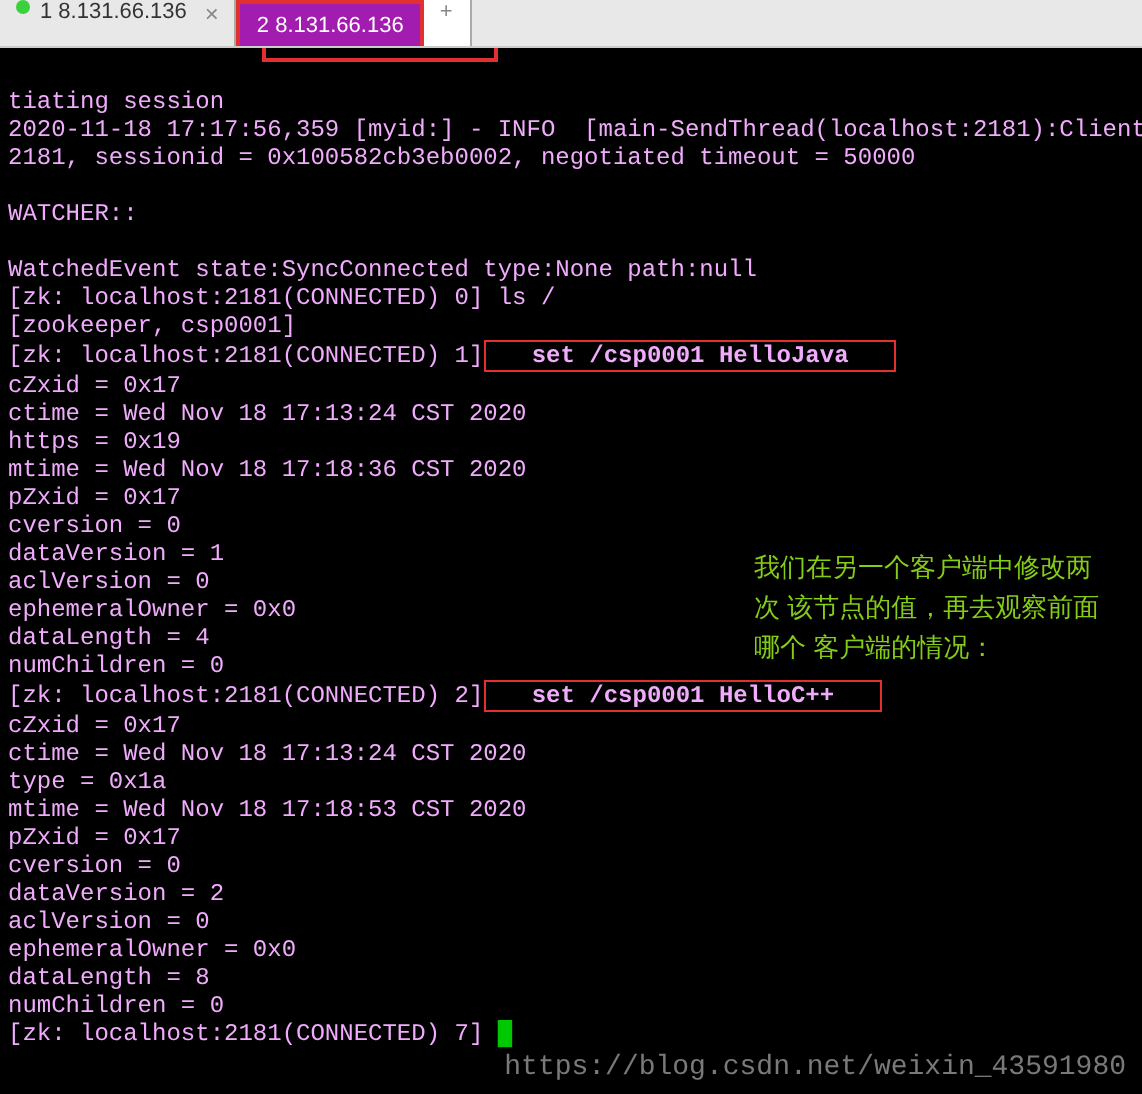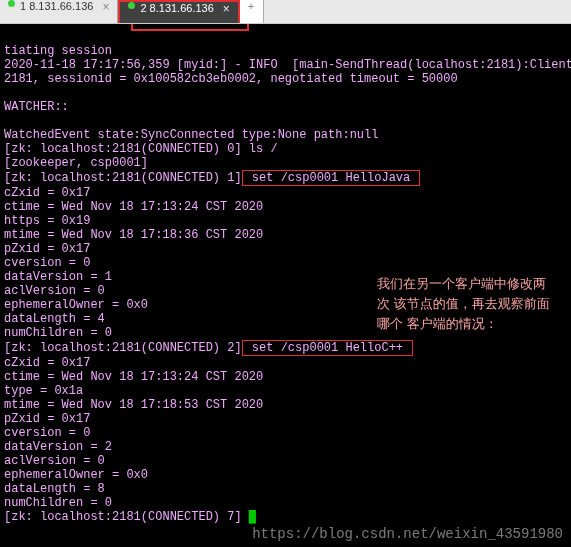--- a/index.html
+++ b/index.html
@@ -1,27 +1,27 @@
 <!DOCTYPE html>
 <html><head>
 <meta charset="utf-8">
 <style>
 * { margin: 0; padding: 0; box-sizing: border-box; }
 body { width: 571px; height: 547px; font-family: "Consolas", "Courier New", monospace; font-size: 12px; overflow: hidden; background: #000; }
 .tabs { display: flex; background: #e8e8e8; height: 24px; border-bottom: 1px solid #ccc; }
 .tab { display: flex; align-items: flex-start; padding: 0 8px; border-right: 1px solid #aaa; font-size: 11px; font-family: Arial, sans-serif; color: #333; gap: 5px; }
-.tab.active { background: #404040; color: #fff; border: 2px solid #e03030; border-bottom: none; }
+.tab.active { background: #a21caf; color: #fff; border: 2px solid #e03030; border-bottom: none; flex-direction: column; }
 .tab-dot { width: 7px; height: 7px; border-radius: 50%; background: #3bd13b; display: inline-block; }
 .tab .close { font-size: 12px; color: #888; margin-left: 4px; }
 .tab.active .close { color: #eee; }
 .new-tab { width: 24px; text-align: center; color: #888; background: #fff; }
 .terminal { background: #000; color: #00c800; padding: 6px 4px 0 4px; height: 523px; line-height: 14px; white-space: pre; position: relative; }
 .cyan { color: #f0abfc; }
-.hlbox { border: 1.5px solid #e03030; padding: 0 2px; display: inline-block; }
-.annotation { position: absolute; right: 14px; top: 250px; color: #fca5a5; font-family: "Microsoft YaHei", Arial, sans-serif; font-size: 13px; line-height: 20px; white-space: normal; width: 180px; }
+.hlbox { border: 1.5px solid #e03030; padding: 0 16px; display: inline-block; font-weight: bold; }
+.annotation { position: absolute; right: 14px; top: 250px; color: #84cc16; font-family: "Microsoft YaHei", Arial, sans-serif; font-size: 13px; line-height: 20px; white-space: normal; width: 180px; }
 .watermark { position: absolute; bottom: 6px; right: 8px; color: rgba(220,220,220,0.55); font-family: Liberation Mono, monospace; font-size: 14px; white-space: nowrap; }
 .tab-highlight-ext { position: absolute; top: 24px; left: 131px; width: 118px; height: 7px; border: 2px solid #e03030; border-top: none; z-index: 5; }
 </style>
 </head>
 <body>
 
 <div class="tabs">
   <div class="tab">
     <span class="tab-dot"></span>
     <span>1 8.131.66.136</span>

